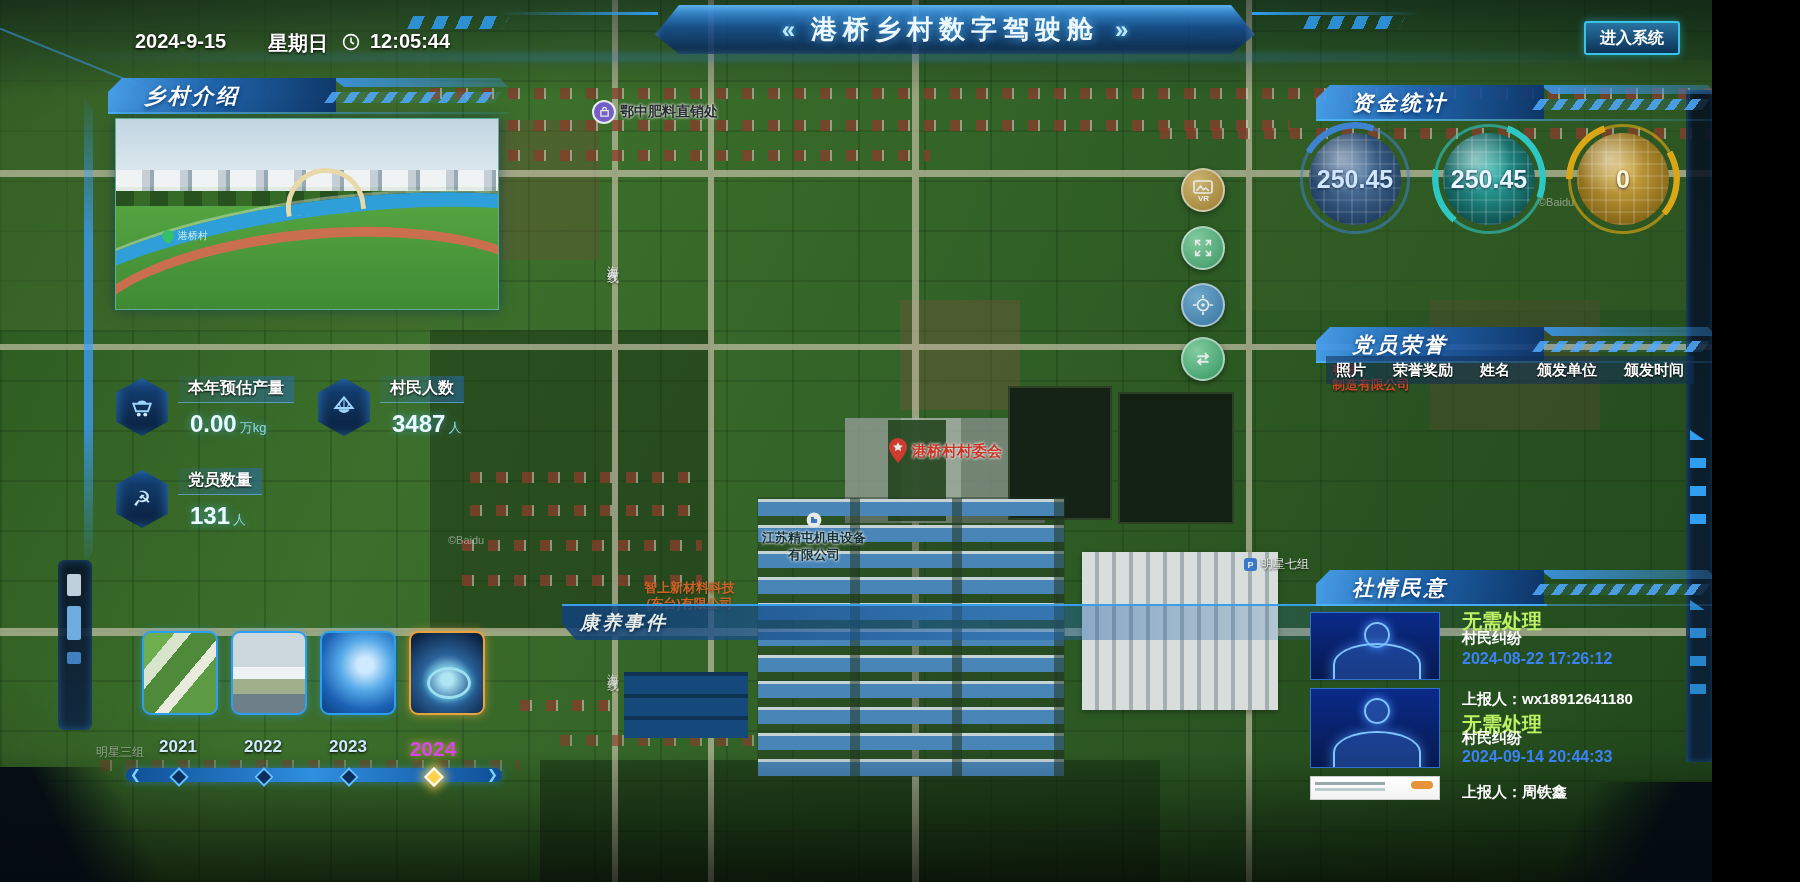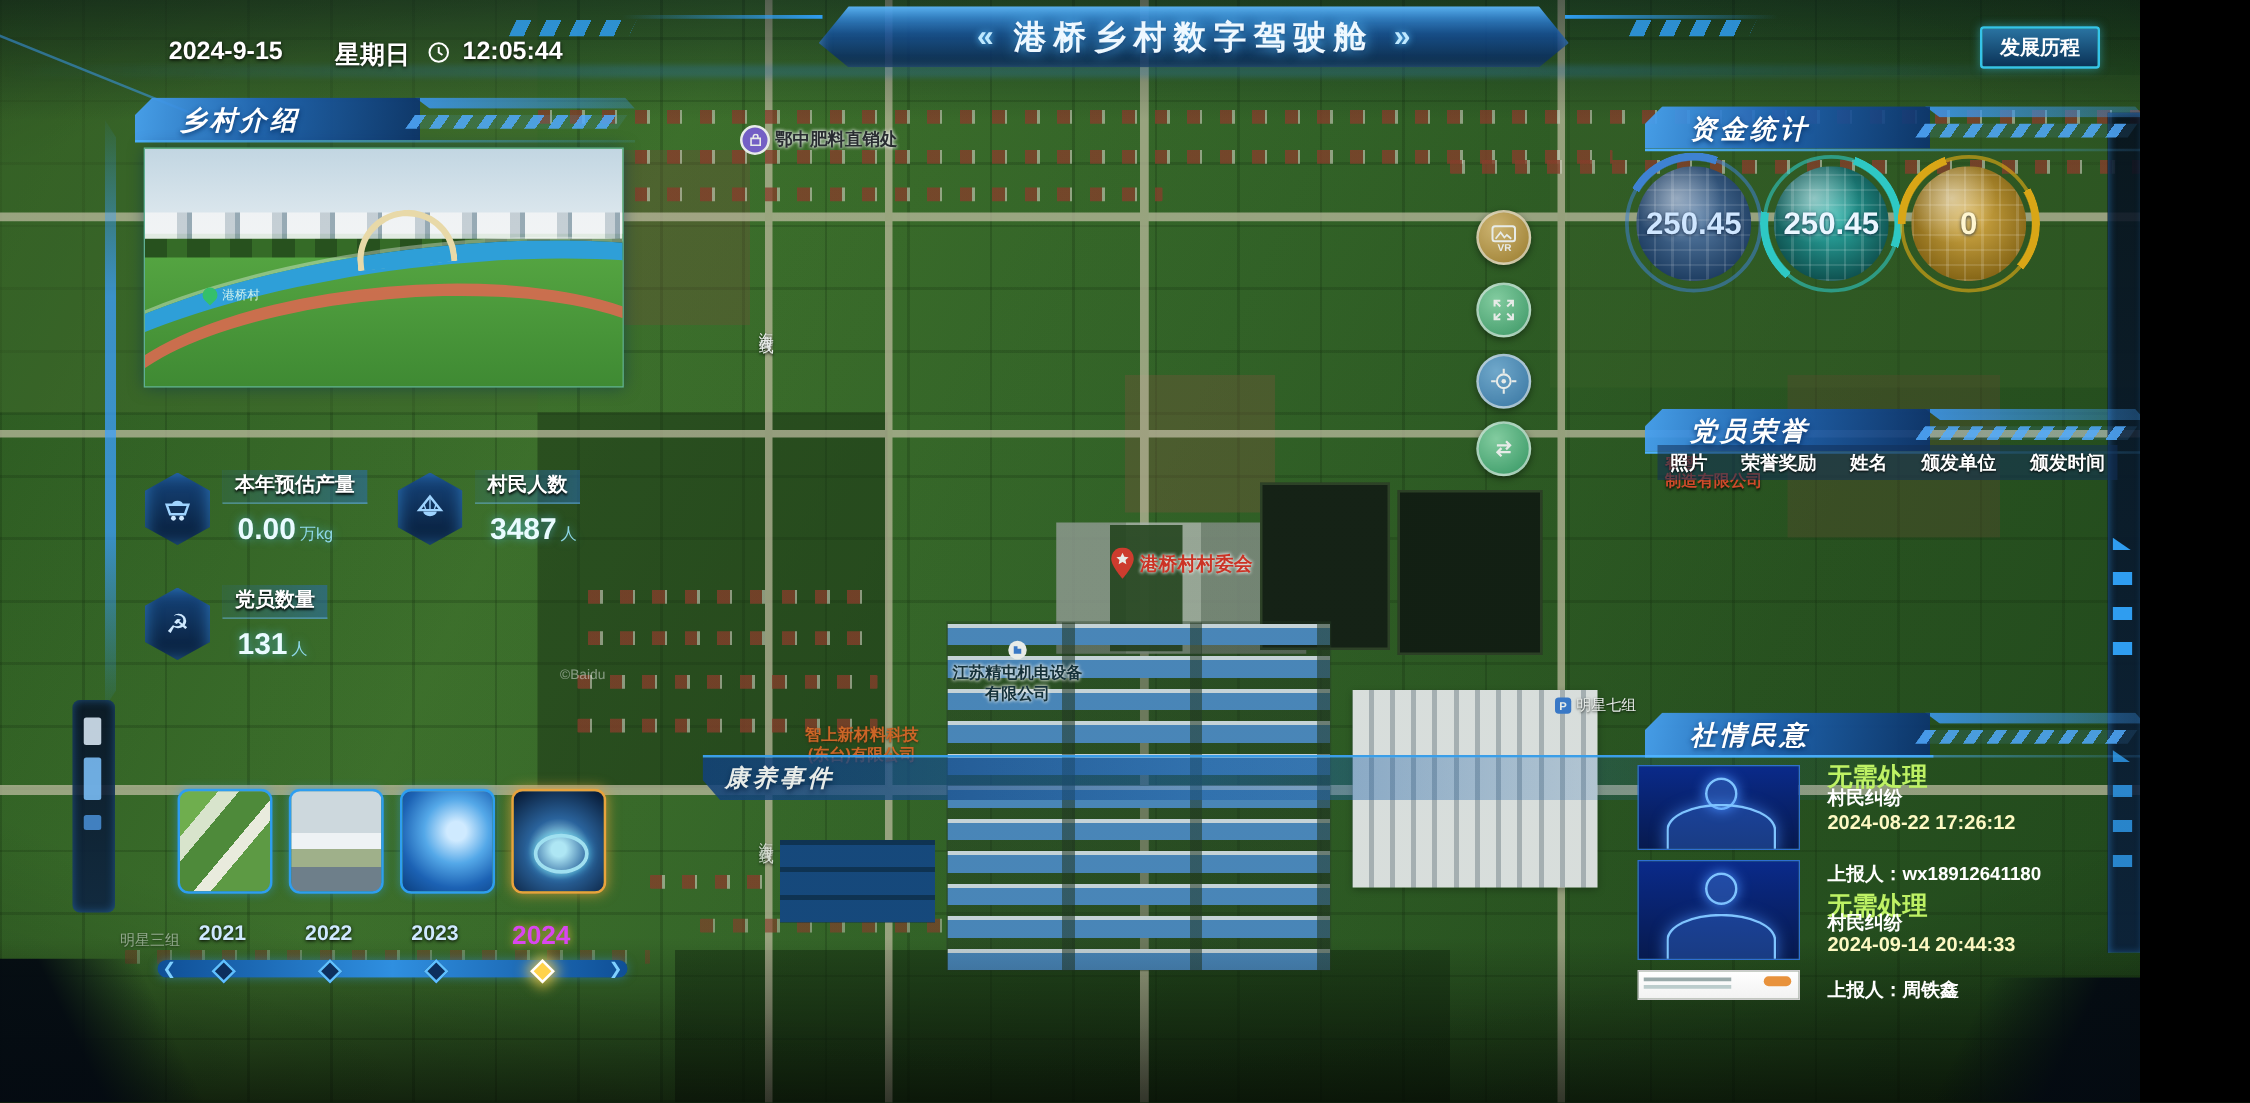--- a/index.html
+++ b/index.html
@@ -181,21 +181,21 @@
   .slider{position:absolute;left:126px;top:768px;width:376px;height:14px;z-index:10;
     background:linear-gradient(90deg,#0f4f96,#2f8fe0 50%,#0f4f96);border-radius:7px;
     box-shadow:0 0 8px rgba(47,143,224,.5)}
   .sl-arrow{position:absolute;top:1px;font-size:13px;font-weight:bold;color:#7fd0ff;line-height:12px;cursor:pointer}
   .sl-l{left:4px}.sl-r{right:4px}
   .diam{position:absolute;top:2px;width:10px;height:10px;transform:rotate(45deg);cursor:pointer;
     background:#0d2f5e;border:2px solid #5fc0ff}
   .diam.active{background:#ffd24a;border-color:#fff;box-shadow:0 0 10px 3px rgba(255,210,74,.8)}
 
   
-  .gauges{position:absolute;left:1300px;top:124px;width:378px;z-index:10;display:flex;justify-content:flex-start}
+  .gauges{position:absolute;left:1300px;top:124px;width:378px;z-index:10;display:flex;justify-content:space-between}
   .gauge{position:relative;width:110px;height:110px}
   .gring{position:absolute;inset:0;border-radius:50%}
   .garc{position:absolute;inset:-2px;border-radius:50%;
     -webkit-mask:radial-gradient(circle, transparent 0 50px, #000 51px);
             mask:radial-gradient(circle, transparent 0 50px, #000 51px)}
   .gsphere{position:absolute;inset:9px;border-radius:50%}
   .gval{position:absolute;inset:0;display:flex;align-items:center;justify-content:center;
     font-size:25px;font-weight:bold;color:#eaf6ff;text-shadow:0 1px 3px rgba(0,20,50,.8)}
   .g1 .gring{border:3px solid rgba(62,130,210,.55)}
   .g1 .garc{background:conic-gradient(from -60deg,#3e82d2 0 80deg,transparent 80deg 360deg)}
@@ -232,21 +232,21 @@
   .sent-thumb::after{content:"";position:absolute;left:50%;bottom:-6px;width:84px;height:40px;margin-left:-42px;
     border-radius:50% 50% 0 0;background:rgba(70,140,255,.3);border:2px solid #7fc4ff;border-bottom:none;
     box-shadow:0 0 12px rgba(74,144,255,.7)}
   .st3{position:absolute;left:1310px;top:776px;width:128px;height:22px;z-index:10;border:1px solid #ccc;
     background:linear-gradient(#fff,#f2f2f2);overflow:hidden}
   .st3::before{content:"";position:absolute;left:4px;top:5px;width:70px;height:3px;background:#9aa;box-shadow:0 6px 0 #bcc}
   .st3::after{content:"";position:absolute;right:6px;top:4px;width:22px;height:8px;border-radius:4px;background:#e8923c}
   .sent-text{position:absolute;left:1462px;z-index:10;font-weight:bold;white-space:nowrap}
   .s-status{color:#bef264;font-size:20px}
   .s-cat{color:#fff;font-size:15px}
-  .s-time{color:#fef9c3;font-size:16px}
+  .s-time{color:#3b82f6;font-size:16px}
   .s-rep{color:#fff;font-size:15px}
 
   
   .frame{position:absolute;inset:0;z-index:6;pointer-events:none}
   .fl-bar{position:absolute;left:84px;top:96px;width:9px;height:470px;
     background:linear-gradient(180deg, rgba(40,130,220,.05), rgba(60,160,255,.75) 30% 70%, rgba(40,130,220,.05));
     clip-path:polygon(0 0,100% 3%,100% 97%,0 100%)}
   .fl-low{position:absolute;left:58px;top:560px;width:34px;height:170px;border-radius:6px;
     background:linear-gradient(180deg, rgba(8,20,38,.9), rgba(14,36,66,.9));box-shadow:inset 0 0 8px rgba(60,160,255,.4)}
   .fl-low i{position:absolute;left:9px;width:14px;height:22px;background:#dfeefc;border-radius:2px;opacity:.85}
@@ -415,21 +415,21 @@
     <div class="slash slash-r"></div>
     <div class="hline hline-l"></div>
     <div class="hline hline-r"></div>
 
     <div class="banner">
       <span class="chev">«</span>
       <span class="ttl">港桥乡村数字驾驶舱</span>
       <span class="chev">»</span>
     </div>
 
-    <div class="enter-btn">发展历程</div>
+    <div class="enter-btn">进入系统</div>
   </div>
 
   <div class="phead" style="left:108px;top:78px">
     <div class="ph-main"></div>
     <div class="ph-line"></div>
     <span class="ph-title">乡村介绍</span>
   </div>
   <div class="photo">
     <div class="psky"></div>
     <div class="pbld"></div>

